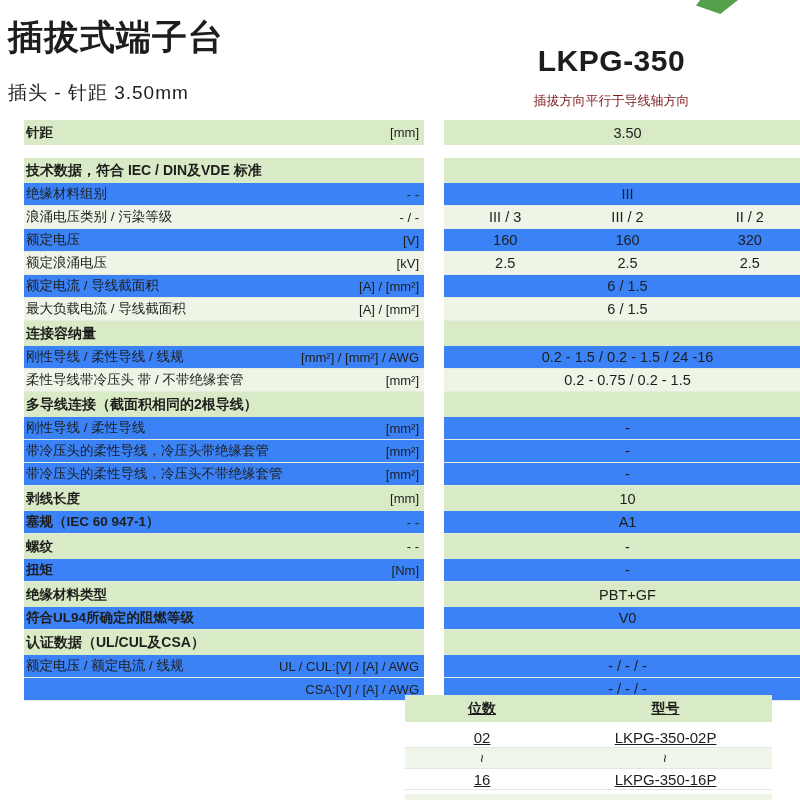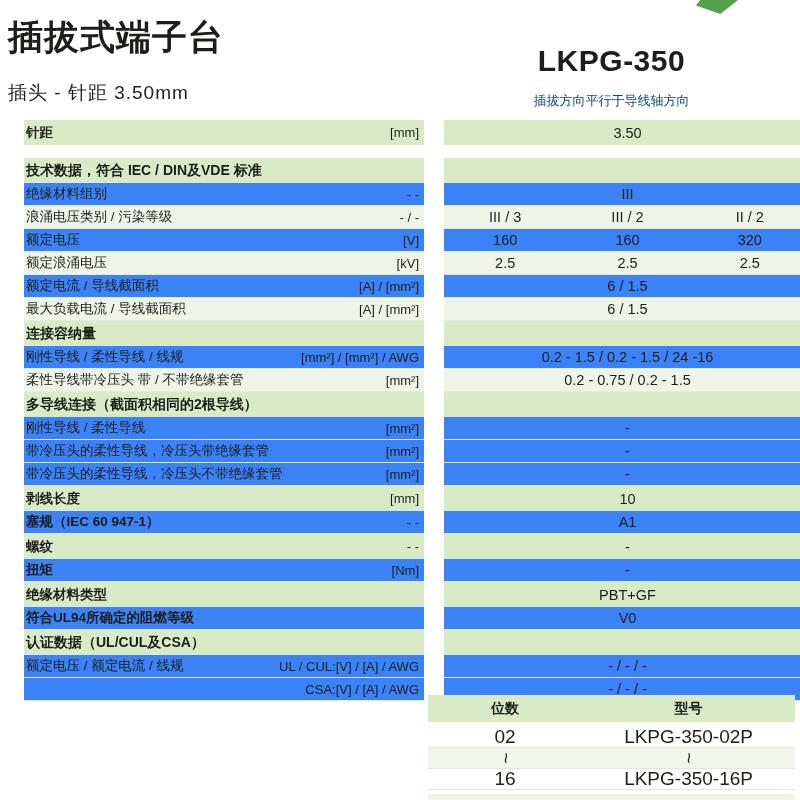--- a/index.html
+++ b/index.html
@@ -5,21 +5,21 @@
   * { margin:0; padding:0; box-sizing:border-box; }
   html,body { background:#ffffff; }
   body { font-family:"Liberation Sans","DejaVu Sans",sans-serif; color:#1d1d1b; }
   .page { position:relative; width:800px; height:800px; background:#fff; overflow:hidden; }
 
   
   .main-title { position:absolute; left:8px; top:14px; font-size:35px; font-weight:700; letter-spacing:1px; }
   .sub-title  { position:absolute; left:8px; top:80px; font-size:19px; font-weight:400; letter-spacing:1px; }
   .model-block { position:absolute; left:428px; top:44px; width:367px; text-align:center; }
   .model-name { font-size:30px; font-weight:700; letter-spacing:0.5px; }
-  .model-note { margin-top:14px; font-size:13px; color:#0c4a6e; }
+  .model-note { margin-top:14px; font-size:13px; color:#7f1d1d; }
   .corner-shape { position:absolute; top:0; left:696px; width:42px; height:14px;
                   clip-path:polygon(10% 0, 100% 0, 58% 100%, 0 40%); }
 
   
   .spec-table { position:absolute; left:24px; top:120px; width:787px; }
   .row { display:flex; align-items:center; }
   .row .left  { width:400px; height:100%; display:flex; align-items:center;
                 justify-content:space-between; padding:0 5px 0 2px; }
   .row .gapcol { width:20px; height:100%; background:#fff; flex:0 0 20px; }
   .row .right { flex:1; height:100%; display:flex; align-items:center; }
@@ -27,23 +27,23 @@
   .unit  { font-size:13px; white-space:nowrap; }
   .val   { flex:1; text-align:center; font-size:14.5px; }
   .bold .label { font-weight:700; }
   .section .label { font-weight:700; font-size:14px; }
   .bg-strong .left, .bg-strong .right { background:#d8eac6; }
   .bg-zebra  .left, .bg-zebra  .right { background:#eef5e6; }
   .bg-white  .left, .bg-white  .right { background:#3b82f6; }
   .hairline .left, .hairline .right { border-bottom:1px solid #e6ebe0; }
 
   
-  .model-table { position:absolute; left:428px; top:695px; width:367px; }
+  .model-table { position:absolute; left:405px; top:695px; width:367px;text-decoration:underline; }
   .mt-header { display:flex; background:#d8eac6; height:27px; align-items:center; font-weight:700; font-size:14px; }
-  .mt-row { display:flex; height:21px; align-items:center; font-size:19px; border-bottom:1px solid #e2e8dc; }
+  .mt-row { display:flex; height:21px; align-items:center; font-size:15px; border-bottom:1px solid #e2e8dc; }
   .mt-row.tint { background:#f0f7ea; }
   .mt-gap { height:5px; background:#fff; }
   .mt-col1 { width:42%; text-align:center; }
   .mt-col2 { width:58%; text-align:center; }
   .mt-footband { height:6px; background:#eef5e6; margin-top:4px; }
   .vtilde { display:inline-block; transform:rotate(90deg); }
 </style>
 </head>
 <body>
 

